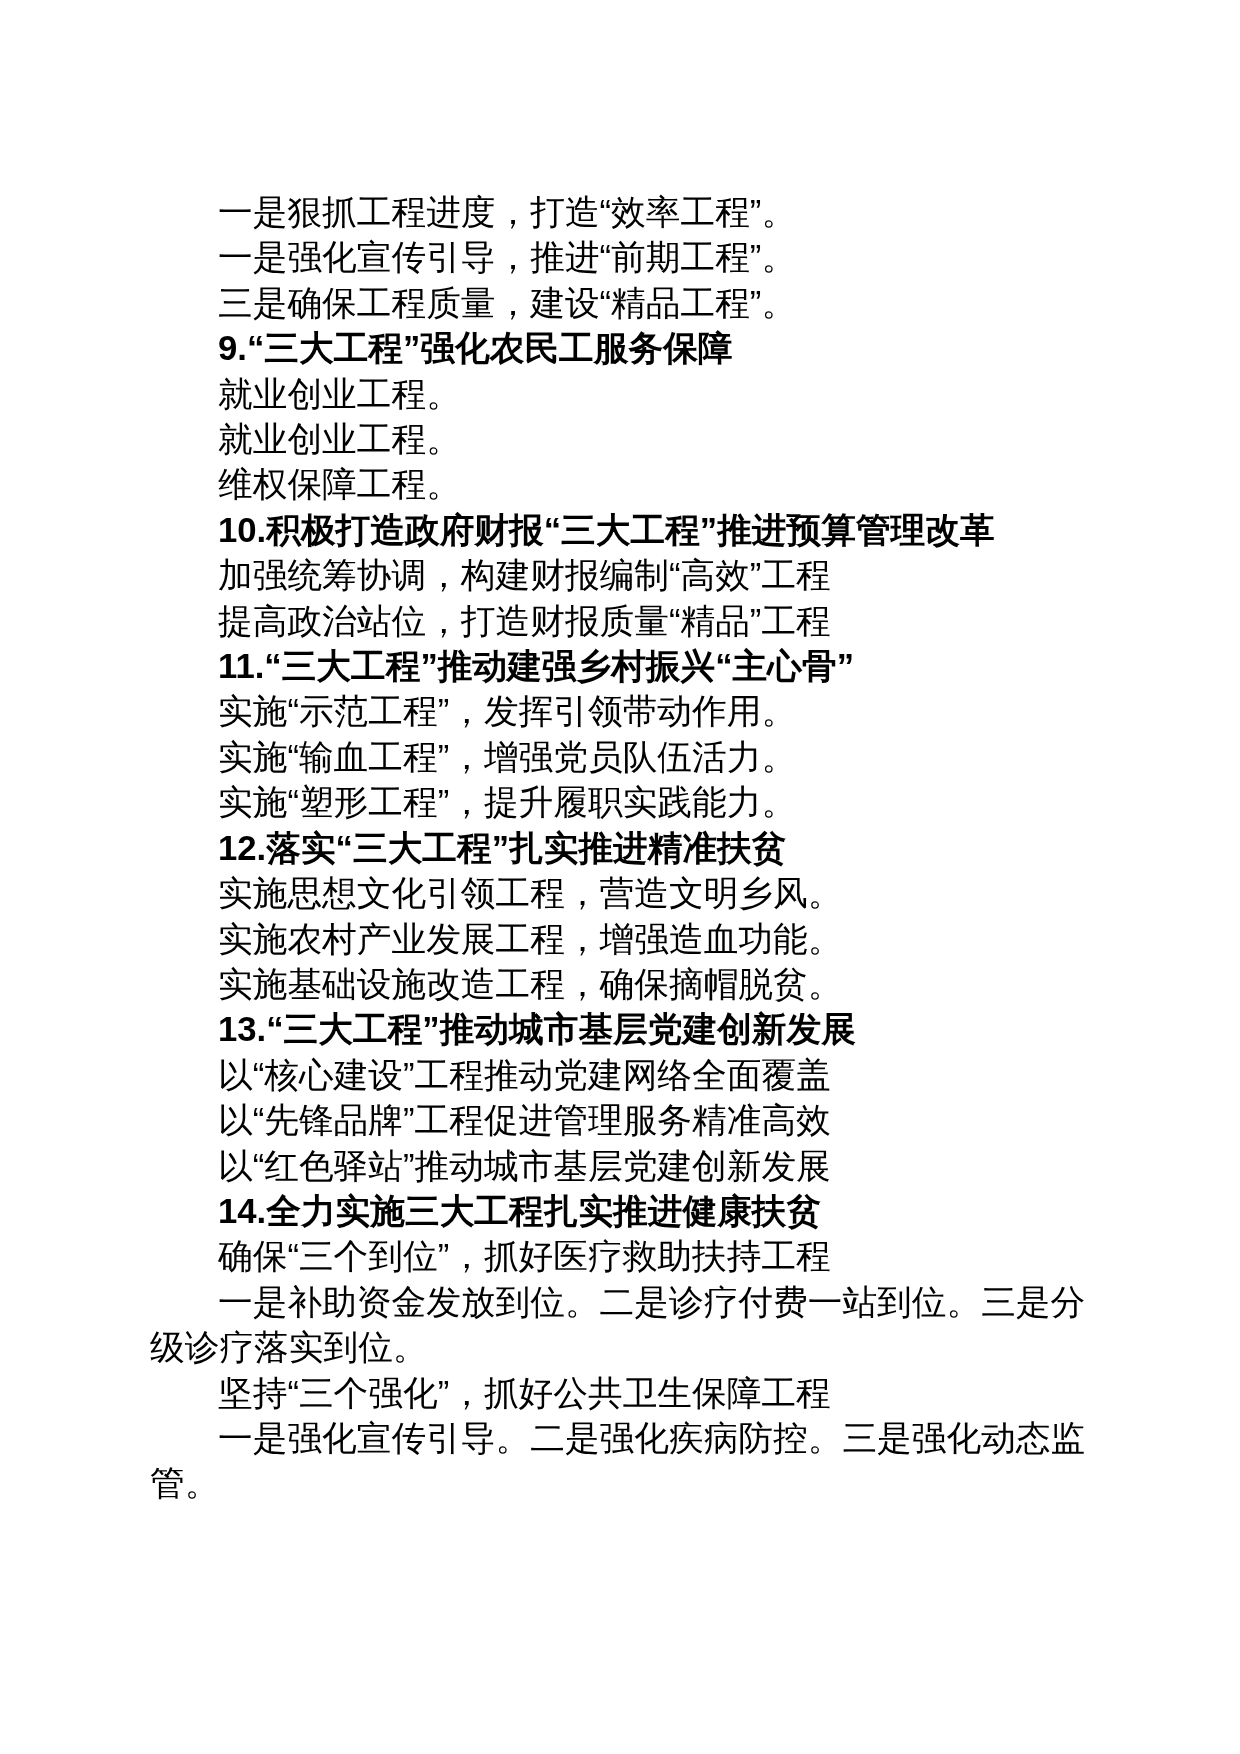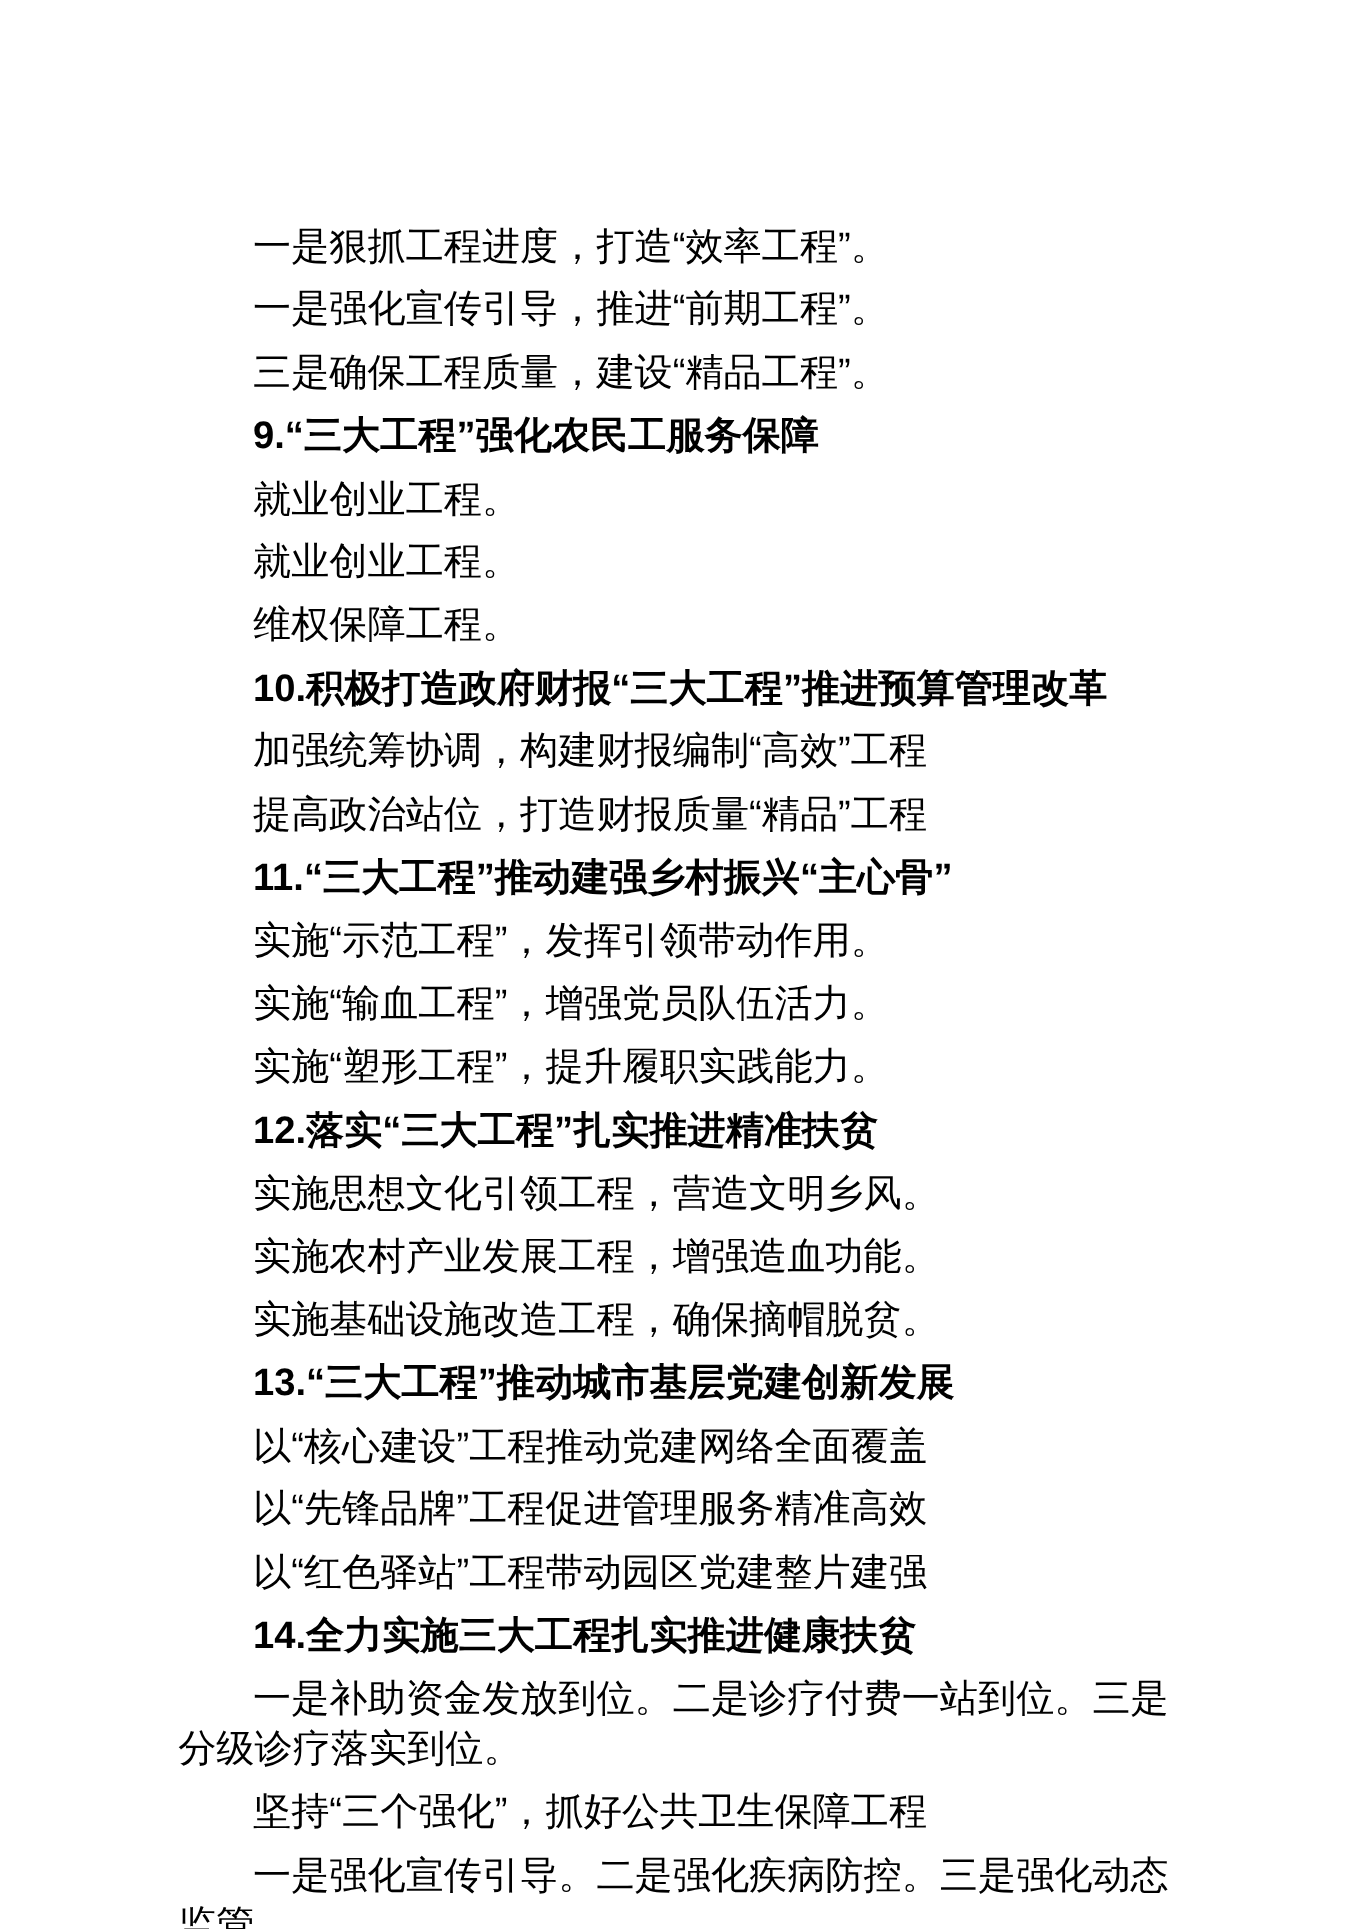--- a/index.html
+++ b/index.html
@@ -17,21 +17,21 @@
     overflow: hidden;
     font-family: "Liberation Sans", sans-serif;
     color: #000000;
   }
   .doc-body {
     width: 940px;
     font-size: 34.7px;
     line-height: 45.4px;
   }
   .blk {
-    margin: 12px;
+    margin: 0;
     padding: 0;
     text-indent: 68px;
     word-break: break-all;
     overflow-wrap: anywhere;
     color: #000000;
   }
   .blk.body {
     font-weight: 400;
   }
   .blk.heading {
@@ -57,19 +57,20 @@
       <p class="blk body">实施“示范工程”，发挥引领带动作用。</p>
       <p class="blk body">实施“输血工程”，增强党员队伍活力。</p>
       <p class="blk body">实施“塑形工程”，提升履职实践能力。</p>
       <p class="blk heading">12.落实“三大工程”扎实推进精准扶贫</p>
       <p class="blk body">实施思想文化引领工程，营造文明乡风。</p>
       <p class="blk body">实施农村产业发展工程，增强造血功能。</p>
       <p class="blk body">实施基础设施改造工程，确保摘帽脱贫。</p>
       <p class="blk heading">13.“三大工程”推动城市基层党建创新发展</p>
       <p class="blk body">以“核心建设”工程推动党建网络全面覆盖</p>
       <p class="blk body">以“先锋品牌”工程促进管理服务精准高效</p>
-      <p class="blk body">以“红色驿站”工程带动园区党建整片建强</p>
+      <p class="blk body">以“红色驿站”推动城市基层党建创新发展</p>
       <p class="blk heading">14.全力实施三大工程扎实推进健康扶贫</p>
+      <p class="blk body">确保“三个到位”，抓好医疗救助扶持工程</p>
       <p class="blk body">一是补助资金发放到位。二是诊疗付费一站到位。三是分级诊疗落实到位。</p>
       <p class="blk body">坚持“三个强化”，抓好公共卫生保障工程</p>
       <p class="blk body">一是强化宣传引导。二是强化疾病防控。三是强化动态监管。</p>
     </div>
 </div>
 
 </body></html>

